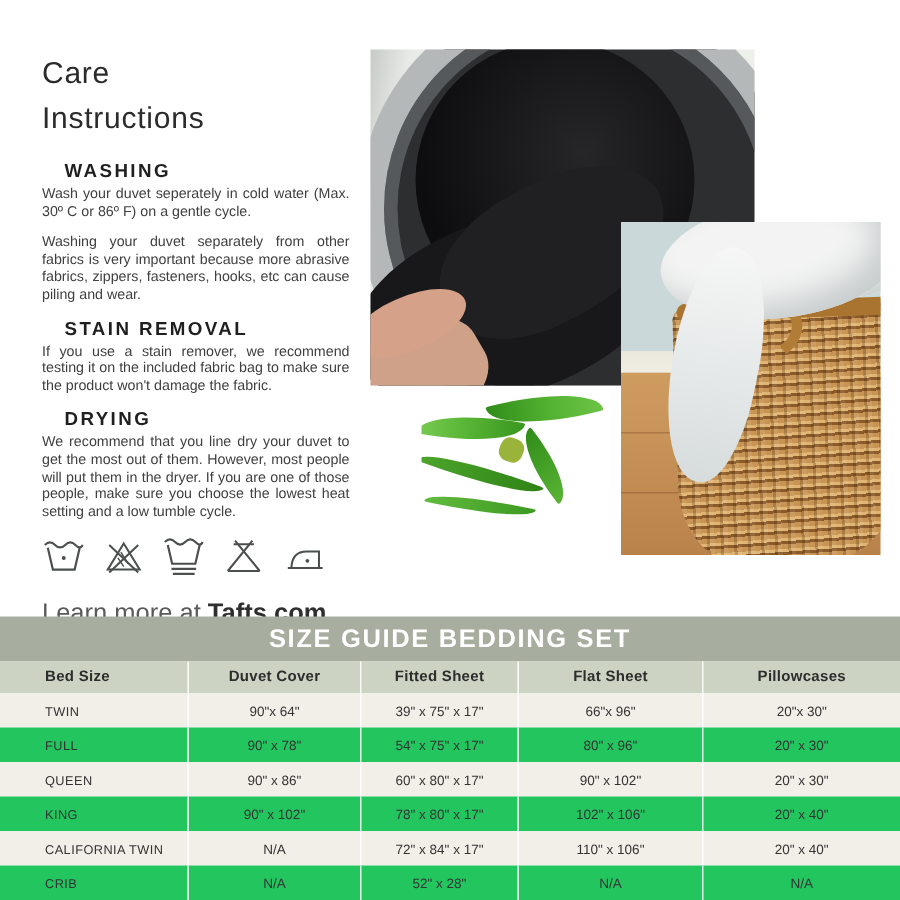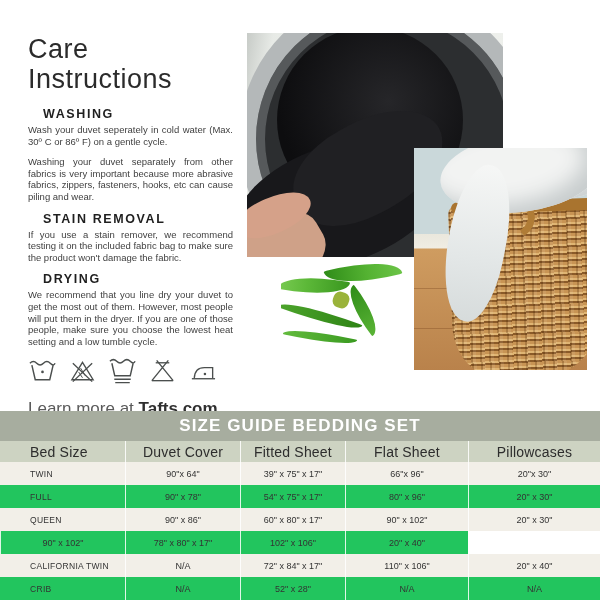--- a/index.html
+++ b/index.html
@@ -1,21 +1,21 @@
 <!DOCTYPE html>
 <html><head>
 <meta charset="utf-8">
 <style>
   html,body{margin:0;padding:0;background:#ffffff;}
   #page{position:relative;width:600px;height:600px;background:#ffffff;overflow:hidden;
         font-family:"Liberation Sans",sans-serif;color:#3c3c3c;}
 
   
   .col{position:absolute;left:28px;top:34px;width:205px;}
-  .page-title{font-size:27px;line-height:30px;font-weight:300;letter-spacing:.5px;color:#2b2b2b;margin:0 0 13px 0;}
+  .page-title{font-size:20px;line-height:30px;font-weight:300;letter-spacing:.5px;color:#2b2b2b;margin:0 0 13px 0;}
   .sec-h{font-size:12.5px;font-weight:bold;letter-spacing:1.6px;color:#1f1f1f;margin:7px 0 3px 15px;}
   .sec-p{font-size:9.5px;line-height:11.6px;text-align:justify;color:#3f3f3f;margin:0 0 9px 0;}
 
   
   .symrow{display:flex;gap:11px;margin-top:6px;align-items:center;}
   .sym{width:29px;height:30px;color:#4b4f4e;}
   .sym svg{width:100%;height:100%;display:block;}
 
   .learn{margin-top:13px;font-size:17px;color:#5a5a5a;}
   .learn b{color:#2f2f2f;}
@@ -73,21 +73,21 @@
         background:#9ab33a;transform:rotate(20deg);}
 
   
   #size-guide{position:absolute;left:0;top:411px;width:600px;height:189px;}
   .sg-title{height:30px;background:#a7ad9f;color:#ffffff;font-weight:bold;font-size:17px;
             letter-spacing:1.1px;display:flex;align-items:center;justify-content:center;}
   .sg-grid{display:grid;grid-template-columns:125px 115px 105px 123px 132px;}
   .sg-cell{display:flex;align-items:center;justify-content:center;font-size:9px;color:#333333;
            border-left:1px solid rgba(255,255,255,.85);}
   .sg-cell.first{justify-content:flex-start;padding-left:30px;border-left:none;font-size:8.5px;letter-spacing:.3px;}
-  .sg-head .sg-cell{height:21px;background:#cdd3c2;font-weight:normal;font-size:14px;color:#2d2d2d;letter-spacing:.2px;}
+  .sg-head .sg-cell{height:21px;background:#cdd3c2;font-weight:bold;font-size:10px;color:#2d2d2d;letter-spacing:.2px;}
   .sg-row .sg-cell{height:23px;}
   .sg-row.cream .sg-cell{background:#f2efe8;}
   .sg-row.green .sg-cell{background:#22c55e;}
 </style>
 </head>
 <body>
 
 <div id="page">
 
   <div class="col">
@@ -216,20 +216,21 @@
 
     <div class="sg-grid sg-row cream">
       <div class="sg-cell first">QUEEN</div>
       <div class="sg-cell">90" x 86"</div>
       <div class="sg-cell">60" x 80" x 17"</div>
       <div class="sg-cell">90" x 102"</div>
       <div class="sg-cell">20" x 30"</div>
     </div>
 
     <div class="sg-grid sg-row green">
+      <div class="sg-cell first">KING</div>
       <div class="sg-cell">90" x 102"</div>
       <div class="sg-cell">78" x 80" x 17"</div>
       <div class="sg-cell">102" x 106"</div>
       <div class="sg-cell">20" x 40"</div>
     </div>
 
     <div class="sg-grid sg-row cream">
       <div class="sg-cell first">CALIFORNIA TWIN</div>
       <div class="sg-cell">N/A</div>
       <div class="sg-cell">72" x 84" x 17"</div>

